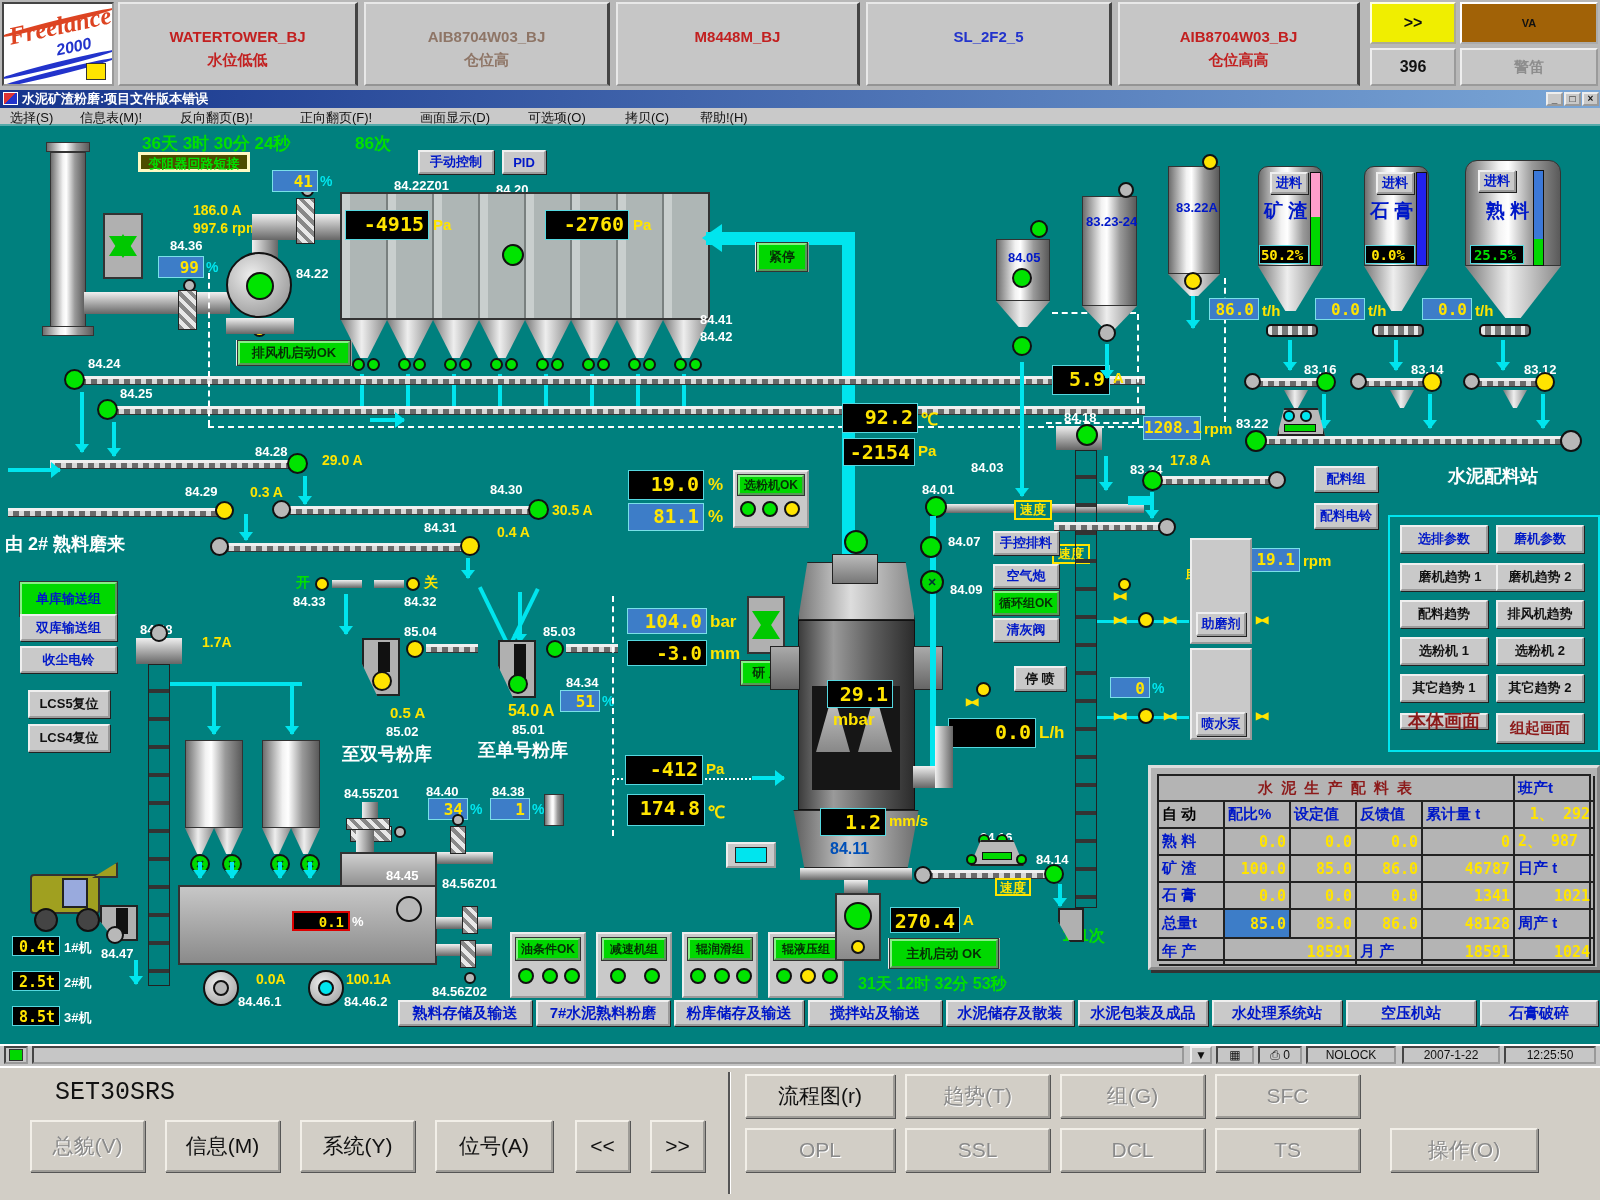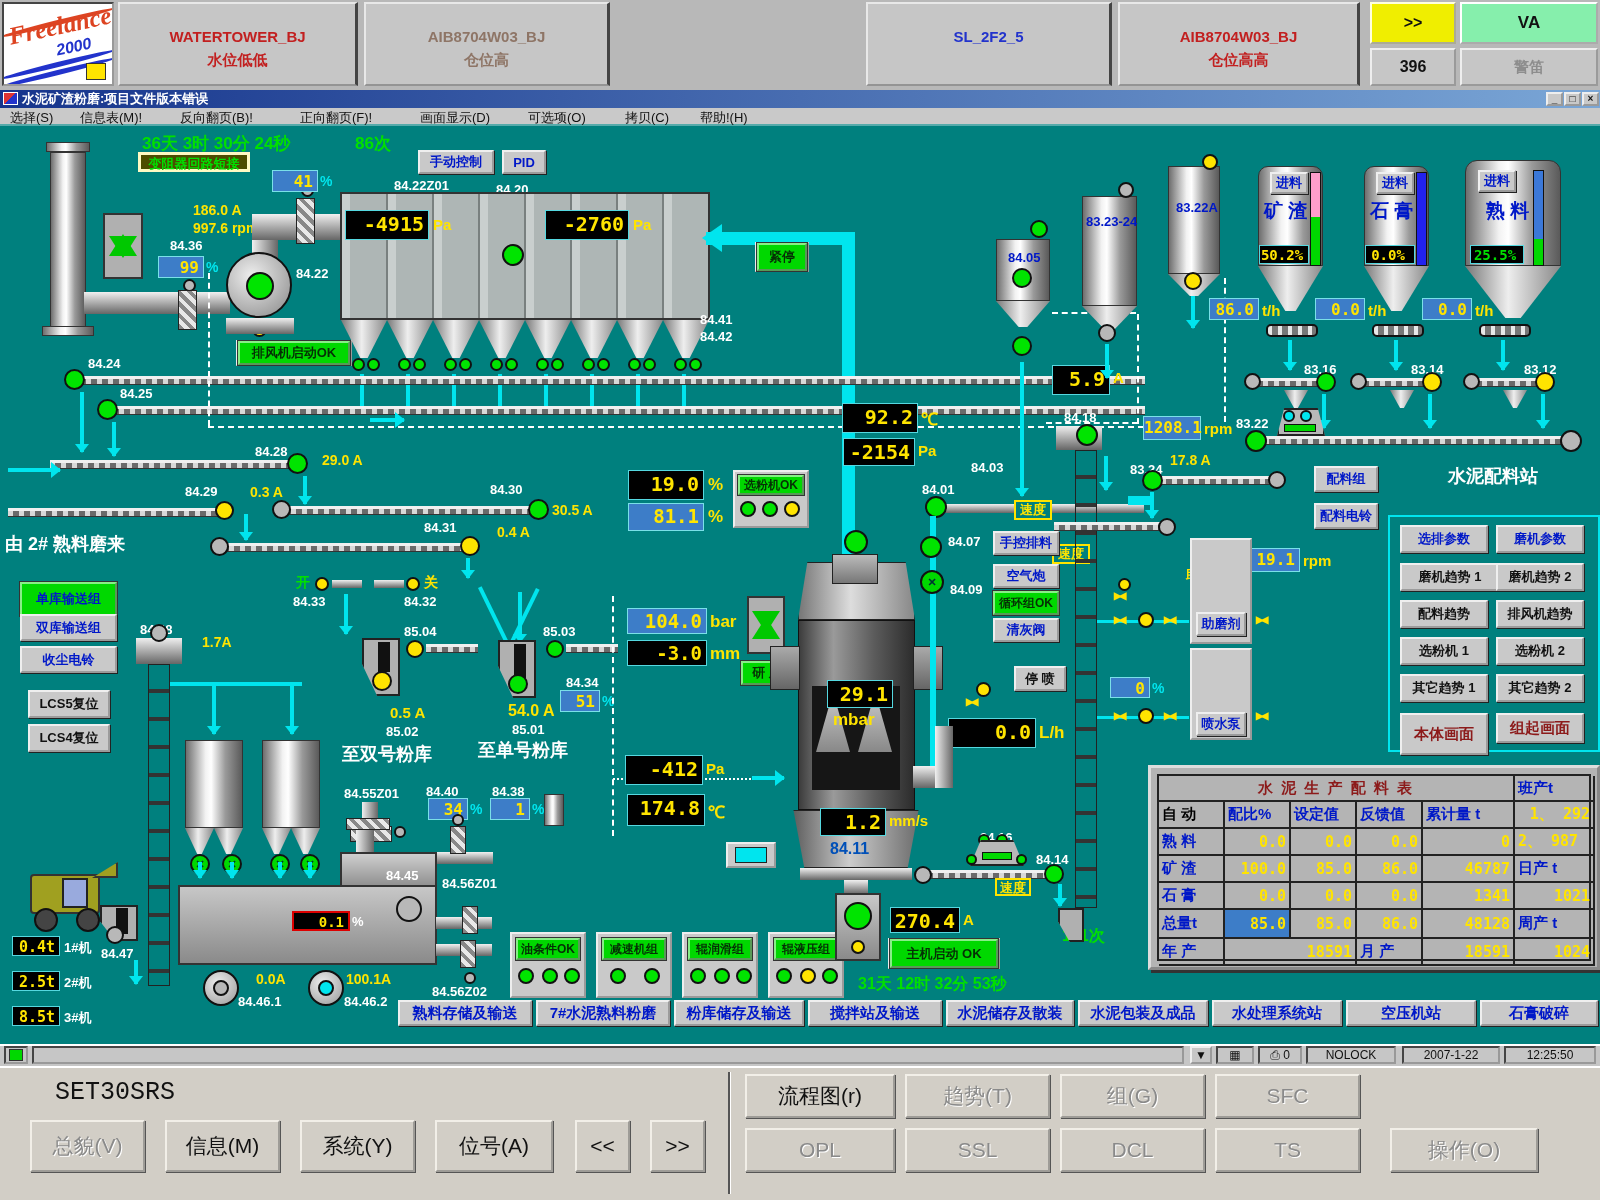--- a/index.html
+++ b/index.html
@@ -83,31 +83,35 @@
     <div class="ysq"></div>
   </div>
   <div class="p tile" style="left:118px;width:240px;color:#c22020">
     <div>WATERTOWER_BJ</div>
       <div>水位低低</div>
   </div>
   <div class="p tile" style="left:364px;width:246px;color:#8e7566">
     <div>AIB8704W03_BJ</div>
       <div>仓位高</div>
   </div>
+  <div class="p tile" style="left:616px;width:244px;color:#c22020">
+    <div>M8448M_BJ</div>
+      <div></div>
+  </div>
   <div class="p tile" style="left:866px;width:246px;color:#2233cc">
     <div>SL_2F2_5</div>
       <div></div>
   </div>
   <div class="p tile" style="left:1118px;width:242px;color:#c22020">
     <div>AIB8704W03_BJ</div>
       <div>仓位高高</div>
   </div>
   <div class="p" style="left:1370px;top:2px;width:86px;height:42px;background:#f0ee00;border:2px outset #ffd;font-weight:bold;font-size:16px;text-align:center;line-height:38px;color:#111">&gt;&gt;</div>
   <div class="p" style="left:1370px;top:48px;width:86px;height:38px;background:#c6c6c6;border:2px outset #eee;font-weight:bold;font-size:16px;text-align:center;line-height:34px;color:#111">396</div>
-  <div class="p" style="left:1460px;top:2px;width:138px;height:42px;background:#86efac;border:2px outset #fff;font-weight:bold;font-size:17px;text-align:center;line-height:38px;color:#111">VA</div>
+  <div class="p" style="left:1460px;top:2px;width:138px;height:42px;background:#a16207;border:2px outset #fff;font-weight:bold;font-size:11px;text-align:center;line-height:38px;color:#111">VA</div>
   <div class="p" style="left:1460px;top:48px;width:138px;height:38px;background:#c6c6c6;border:2px outset #eee;font-weight:bold;font-size:15px;text-align:center;line-height:34px;color:#8d8d8d">警笛</div>
 </div>
 
 <div class="p tbar">水泥矿渣粉磨:项目文件版本错误</div>
 <div class="p ticon"></div>
 <div class="p wbtn" style="left:1546px">_</div>
 <div class="p wbtn" style="left:1564px">□</div>
 <div class="p wbtn" style="left:1582px">×</div>
 <div class="p menu">
   <span class="mi" style="left:10px">选择(S)</span>
@@ -619,21 +623,21 @@
   <div class="p b3" style="left:1400px;top:399px;width:88px;height:28px">选排参数</div>
   <div class="p b3" style="left:1496px;top:399px;width:88px;height:28px">磨机参数</div>
   <div class="p b3" style="left:1400px;top:437px;width:100px;height:28px;color:#111">磨机趋势 1</div>
   <div class="p b3" style="left:1496px;top:437px;width:88px;height:28px;color:#111">磨机趋势 2</div>
   <div class="p b3" style="left:1400px;top:474px;width:88px;height:28px;color:#111">配料趋势</div>
   <div class="p b3" style="left:1496px;top:474px;width:88px;height:28px;color:#111">排风机趋势</div>
   <div class="p b3" style="left:1400px;top:511px;width:88px;height:28px;color:#111">选粉机 1</div>
   <div class="p b3" style="left:1496px;top:511px;width:88px;height:28px;color:#111">选粉机 2</div>
   <div class="p b3" style="left:1400px;top:548px;width:88px;height:28px;color:#111">其它趋势 1</div>
   <div class="p b3" style="left:1496px;top:548px;width:88px;height:28px;color:#111">其它趋势 2</div>
-  <div class="p b3" style="left:1400px;top:587px;width:88px;height:42px;color:#8c1a1a;font-size:15px">本体画面</div>
+  <div class="p b3" style="left:1400px;top:587px;width:88px;height:16px;color:#8c1a1a;font-size:18px">本体画面</div>
   <div class="p b3" style="left:1496px;top:587px;width:88px;height:30px;color:#8c1a1a;font-size:15px">组起画面</div>
 
   <div class="p tbl" style="left:1148px;top:639px;width:452px;height:205px">
     <div class="grid">
       <div class="c cr" style="grid-column:1/6">水 泥 生 产 配 料 表</div>
       <div class="c cb">班产t</div>
       <div class="c ck">自 动</div>
       <div class="c cb">配比%</div>
       <div class="c cb">设定值</div>
       <div class="c cb">反馈值</div>

